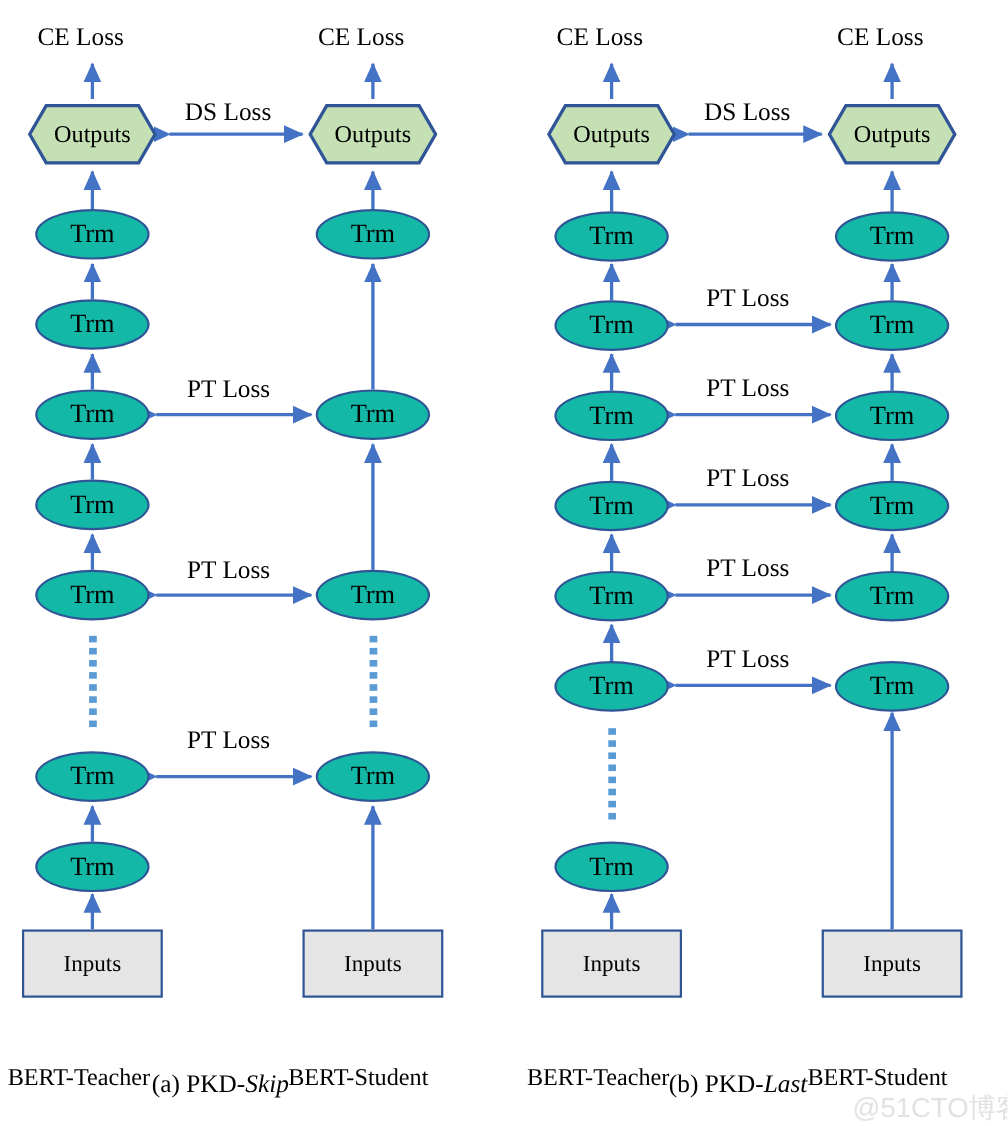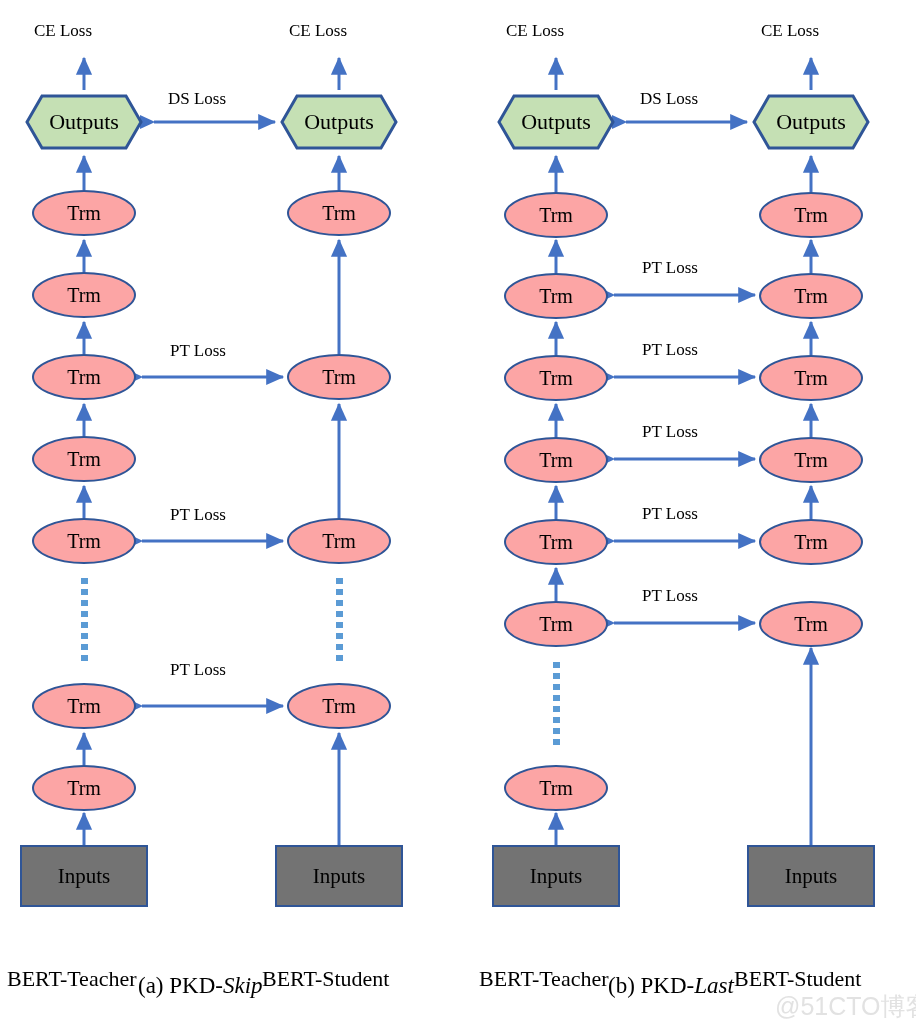--- a/index.html
+++ b/index.html
@@ -23,23 +23,23 @@
     box-sizing: border-box;
     color: #000000;
     line-height: 1;
     white-space: nowrap;
   }
   
   .trm {
     width: 104px;
     height: 46px;
     border-radius: 50%;
-    background: #fca5a5;
+    background: #14b8a6;
     border: 2px solid #2f5597;
-    font-size: 20px;
+    font-size: 24px;
   }
   .hexwrap {
     position: absolute;
     width: 118px;
     height: 56px;
   }
   .hexwrap svg { position: absolute; left: 0; top: 0; }
   .hexlabel {
     position: absolute;
     left: 0; top: 0;
@@ -48,32 +48,32 @@
     align-items: center;
     justify-content: center;
     font-size: 22px;
     color: #000;
     white-space: nowrap;
   }
   
   .inputs {
     width: 128px;
     height: 62px;
-    background: #737373;
+    background: #e5e5e5;
     border: 2px solid #2f5597;
     font-size: 21px;
   }
   
   .label {
     position: absolute;
     color: #000000;
     white-space: nowrap;
     line-height: 1;
   }
-  .loss-label { font-size: 17px; font-family: Liberation Serif, serif; }
+  .loss-label { font-size: 23px; font-family: Liberation Serif, serif; }
   .model-label { font-size: 22px; margin-top: 40px; }
   .caption { font-size: 23px; margin-left: 12px; }
   .caption em { font-style: italic; }
   
   .dots {
     position: absolute;
     width: 7px;
   }
   .dots i {
     display: block;

